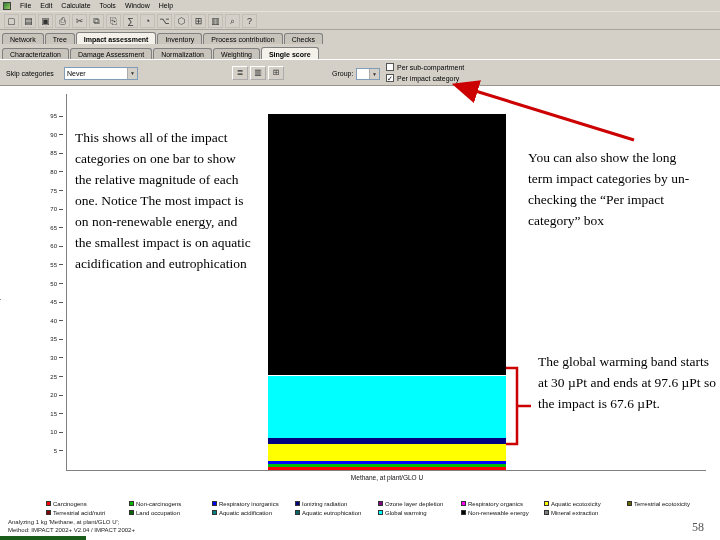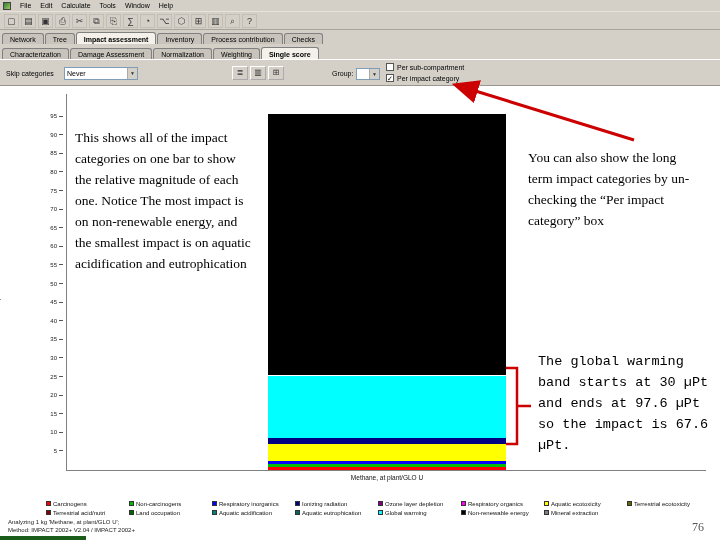--- a/index.html
+++ b/index.html
@@ -45,21 +45,21 @@
   #chart-legend { position:absolute; left:46px; top:499px; width:670px; }
   .legend-row { display:flex; height:9px; align-items:center; }
   .legend-item { flex:0 0 83px; display:flex; align-items:center; gap:2px; font-size:6px; white-space:nowrap; color:#111; }
   .legend-swatch { width:5px; height:5px; border:1px solid #333; flex:0 0 auto; }
 
   
   .annotation { position:absolute; font-family:"Liberation Serif",serif; font-size:13.5px;
                 line-height:1.55; color:#000; z-index:40; }
   #ann-left { left:75px; top:128px; width:176px; }
   #ann-right-top { left:528px; top:148px; width:174px; }
-  #ann-right-bottom { left:538px; top:352px; width:178px;font-family:Liberation Mono, monospace; }
+  #ann-right-bottom { left:538px; top:352px; width:178px; }
   #overlay-svg { position:absolute; inset:0; z-index:50; pointer-events:none; }
   #page-number { position:absolute; right:16px; bottom:5px; font-family:"Liberation Serif",serif;
                  font-size:12px; color:#555; z-index:40; }
   .status { position:absolute; font-size:6px; color:#222; left:8px; white-space:nowrap; }
   #status1 { top:519px; }
   #status2 { top:527px; }
   #deco-green { position:absolute; left:0; top:536px; width:86px; height:4px; background:#1a5c1a; }
 </style>
 </head>
 <body>
@@ -302,14 +302,14 @@
       </marker>
     </defs>
     <line x1="634" y1="140" x2="456" y2="85" stroke="#cc0000" stroke-width="3" marker-end="url(#ah)"></line>
     <path d="M506 368 H517 V444 H506" fill="none" stroke="#cc0000" stroke-width="2.5"></path>
     <line x1="517" y1="406" x2="531" y2="406" stroke="#cc0000" stroke-width="2.5"></line>
   </svg>
 
   <div class="status" id="status1">Analyzing 1 kg 'Methane, at plant/GLO U';</div>
   <div class="status" id="status2">Method: IMPACT 2002+ V2.04 / IMPACT 2002+</div>
   <div id="deco-green"></div>
-  <div id="page-number">76</div>
+  <div id="page-number">58</div>
 </div>
 
 </body></html>

